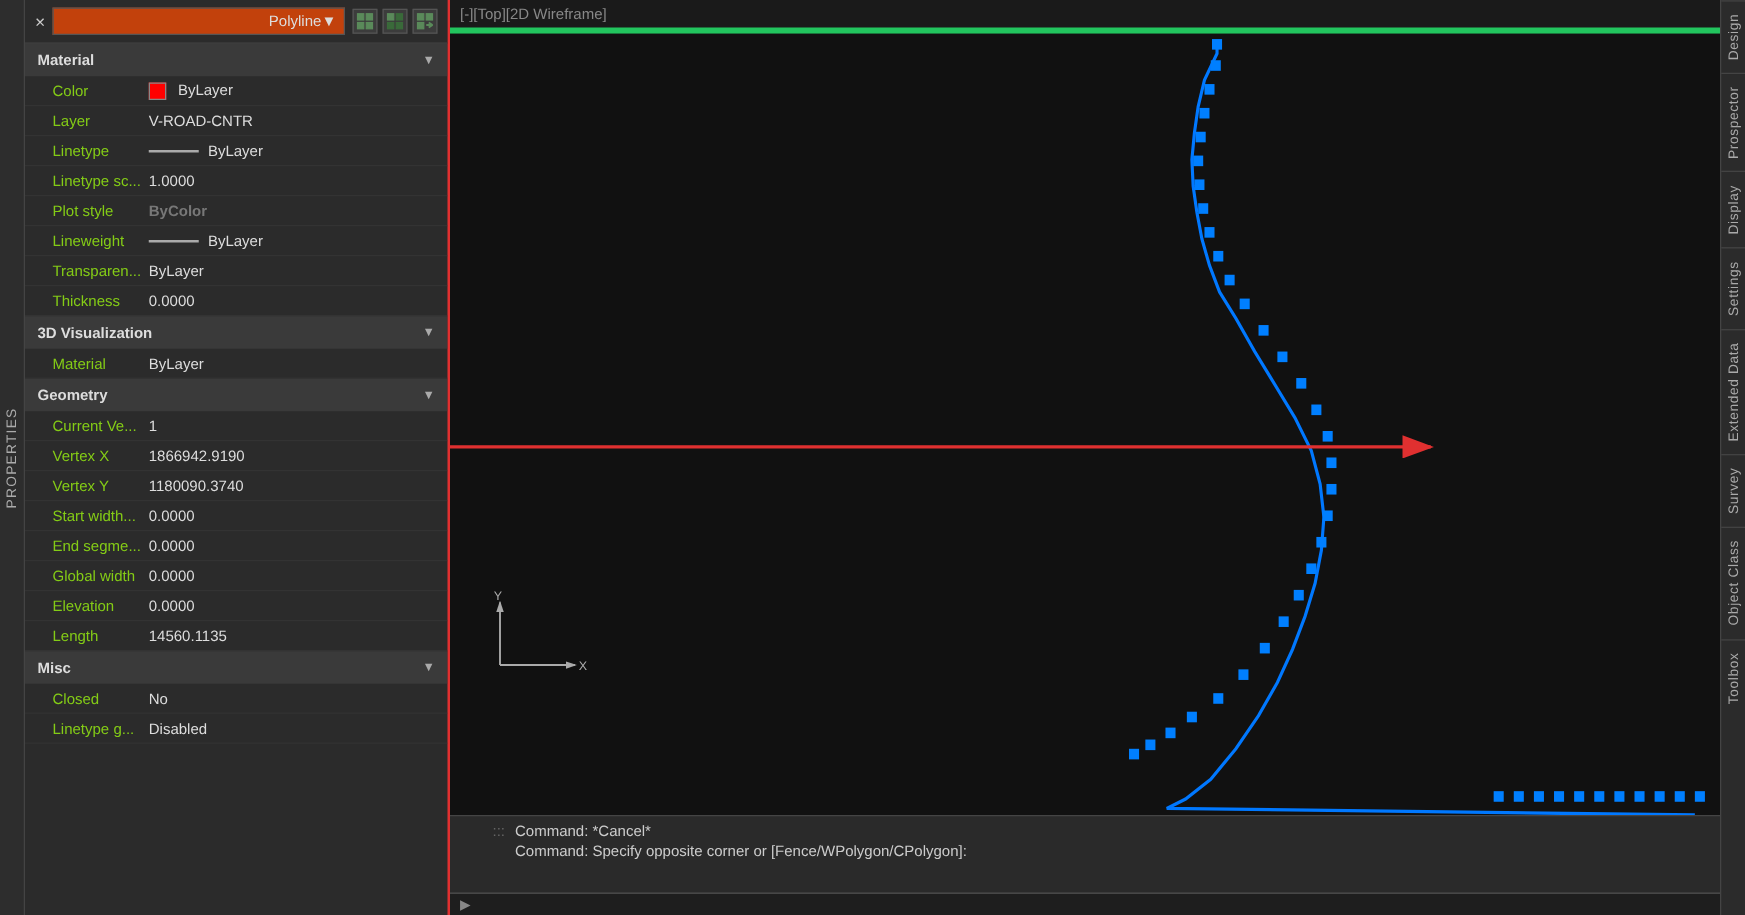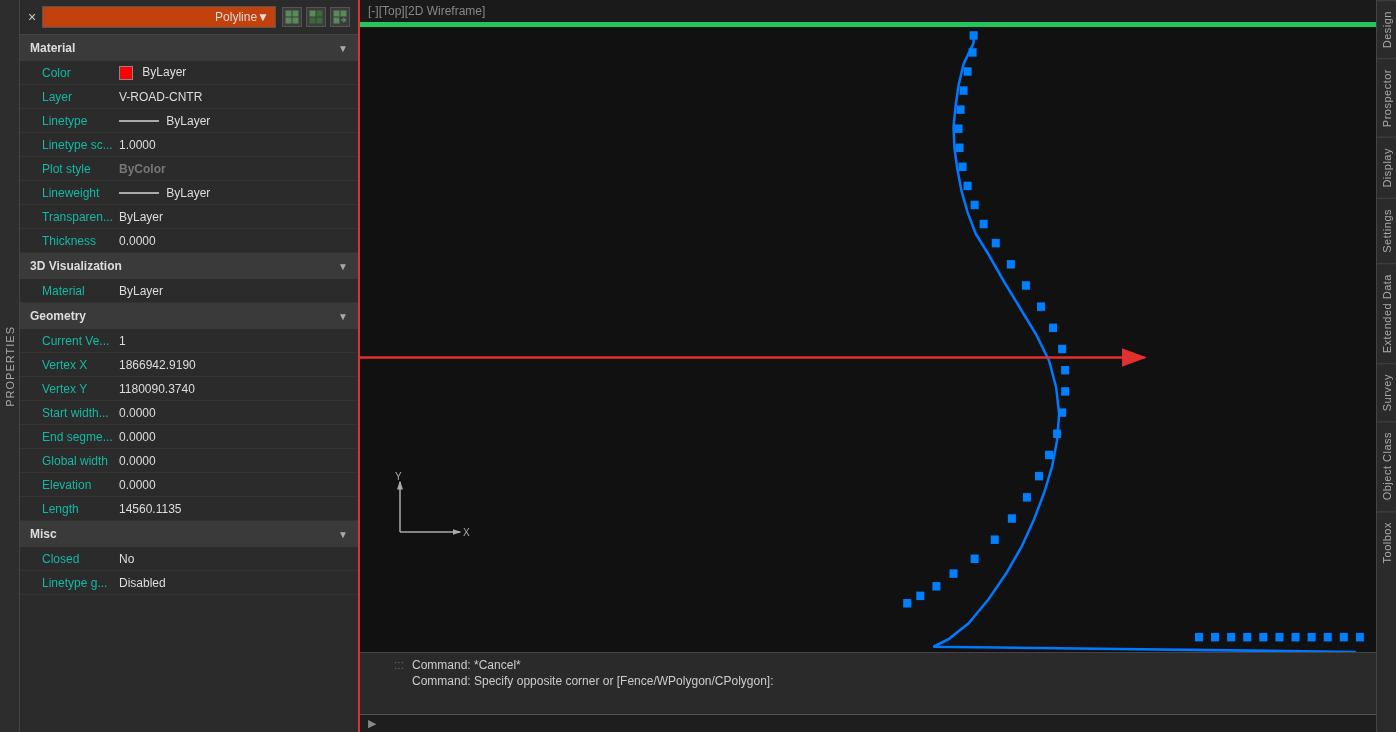--- a/index.html
+++ b/index.html
@@ -111,21 +111,21 @@
       display: flex;
       align-items: center;
       padding: 3px 0;
       border-bottom: 1px solid #333;
       min-height: 24px;
     }
 
     .prop-label {
       width: 95px;
       padding-left: 22px;
-      color: #14b8a6;
+      color: #84cc16;
       font-size: 12px;
       flex-shrink: 0;
       white-space: nowrap;
       overflow: hidden;
       text-overflow: ellipsis;
     }
 
     .prop-value {
       flex: 1;
       color: #ddd;

